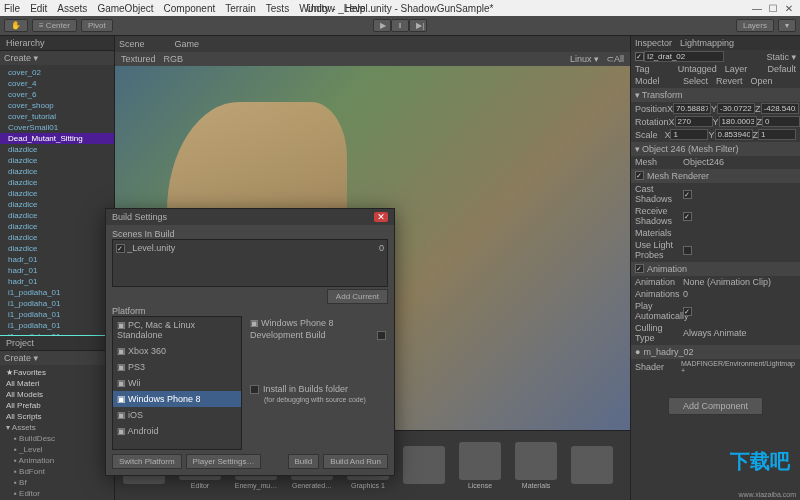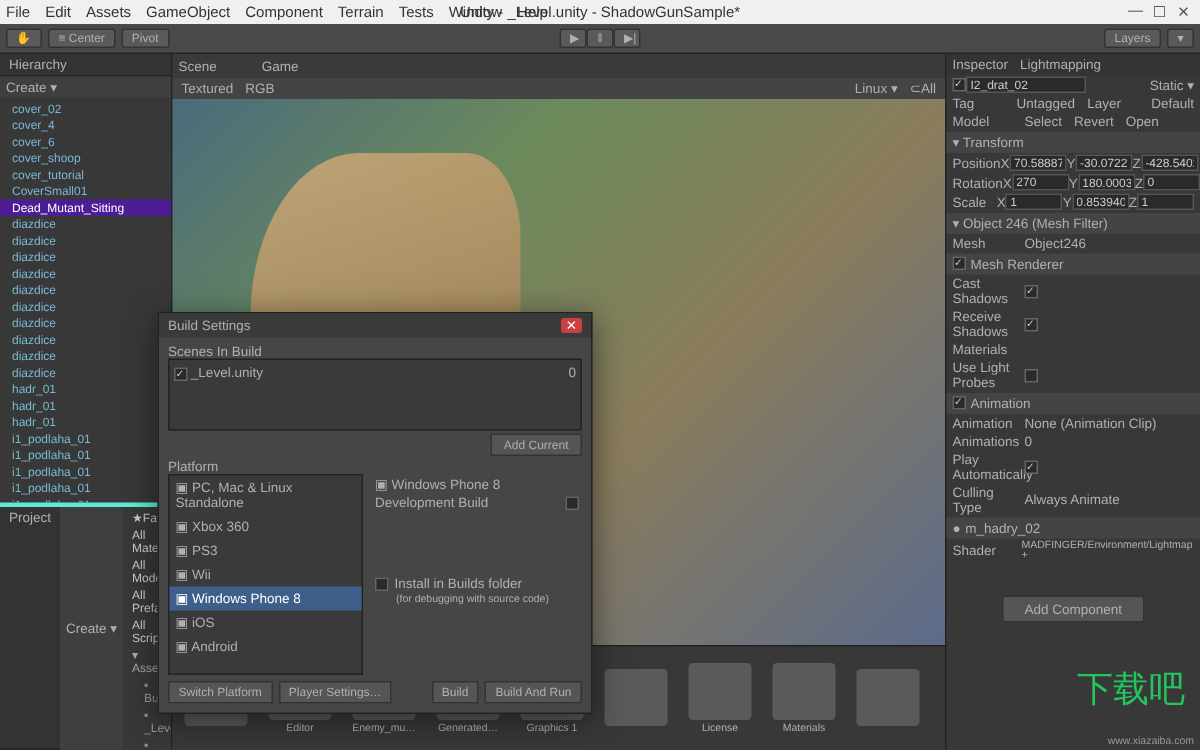--- a/index.html
+++ b/index.html
@@ -13,21 +13,21 @@
 .toolbar .btn{background:#5a5a5a;border:1px solid #333;padding:1px 6px;font-size:8px;border-radius:2px}
 .play-controls{position:absolute;left:50%;transform:translateX(-50%);display:flex}
 .play-controls .btn{width:18px;text-align:center}
 .main{display:flex;height:calc(100% - 36px)}
 .hierarchy{width:115px;background:#383838;border-right:1px solid #222;display:flex;flex-direction:column}
 .panel-tab{background:#333;padding:2px 6px;font-size:9px;border-bottom:1px solid #222}
 .panel-head{padding:2px 4px;display:flex;align-items:center;gap:4px;font-size:8px;background:#3f3f3f}
 .hlist{flex:1;overflow:hidden;padding:2px 0}
 .hlist div{padding:1px 8px;font-size:8px;color:#7ab8d6;cursor:pointer}
 .hlist div.sel{background:#4c1d95;color:#fff}
-.project{height:165px;border-top:3px solid #5eead4;background:#383838;display:flex;flex-direction:row}
+.project{height:165px;border-top:1px solid #5eead4;background:#383838;display:flex;flex-direction:column}
 .ptree{flex:1;overflow:hidden;padding:2px 0}
 .ptree div{padding:1px 6px;font-size:8px}
 .ptree .fav{color:#ccc}
 .ptree .asset{color:#aaa}
 .ptree .folder{color:#999;padding-left:14px}
 .center{flex:1;display:flex;flex-direction:column;position:relative}
 .scene-tabs{background:#3a3a3a;height:16px;display:flex;align-items:center;padding:0 4px;gap:30px;font-size:8px}
 .scene-bar{background:#444;height:14px;display:flex;align-items:center;padding:0 6px;gap:8px;font-size:8px}
 .viewport{flex:1;background:linear-gradient(135deg,#4a6b7c 0%,#6b8a5c 30%,#8a7c5c 60%,#5c6b8a 100%);position:relative;overflow:hidden}
 .viewport::before{content:"";position:absolute;left:10%;top:10%;width:35%;height:75%;background:linear-gradient(160deg,#c9a876,#8a6f4a);border-radius:40% 20% 15% 10%;opacity:0.9}
@@ -52,21 +52,21 @@
 .platforms{display:flex;gap:6px;flex:1}
 .plat-list{width:130px;background:#3a3a3a;border:1px solid #222;font-size:8px}
 .plat-list div{padding:3px 4px;display:flex;align-items:center;gap:4px}
 .plat-list div.sel{background:#3e5f8a;color:#fff}
 .plat-opts{flex:1;font-size:8px;padding:2px}
 .plat-opts .opt{padding:2px 0;display:flex;align-items:center;gap:4px}
 .dlg-foot{display:flex;gap:4px;padding-top:4px}
 .dlg-foot .b{background:#555;padding:2px 6px;font-size:8px;border:1px solid #333}
 .dlg-foot .sp{flex:1}
 .watermark{position:absolute;right:4px;bottom:2px;font-size:7px;color:#999}
-.logo{position:absolute;right:10px;bottom:25px;font-size:24px;color:#22c55e;font-weight:normal}
+.logo{position:absolute;right:10px;bottom:25px;font-size:20px;color:#0ea5e9;font-weight:bold}
 </style>
 </head>
 <body>
 
 <div class="menubar">
   <span>File</span>
   <span>Edit</span>
   <span>Assets</span>
   <span>GameObject</span>
   <span>Component</span>

